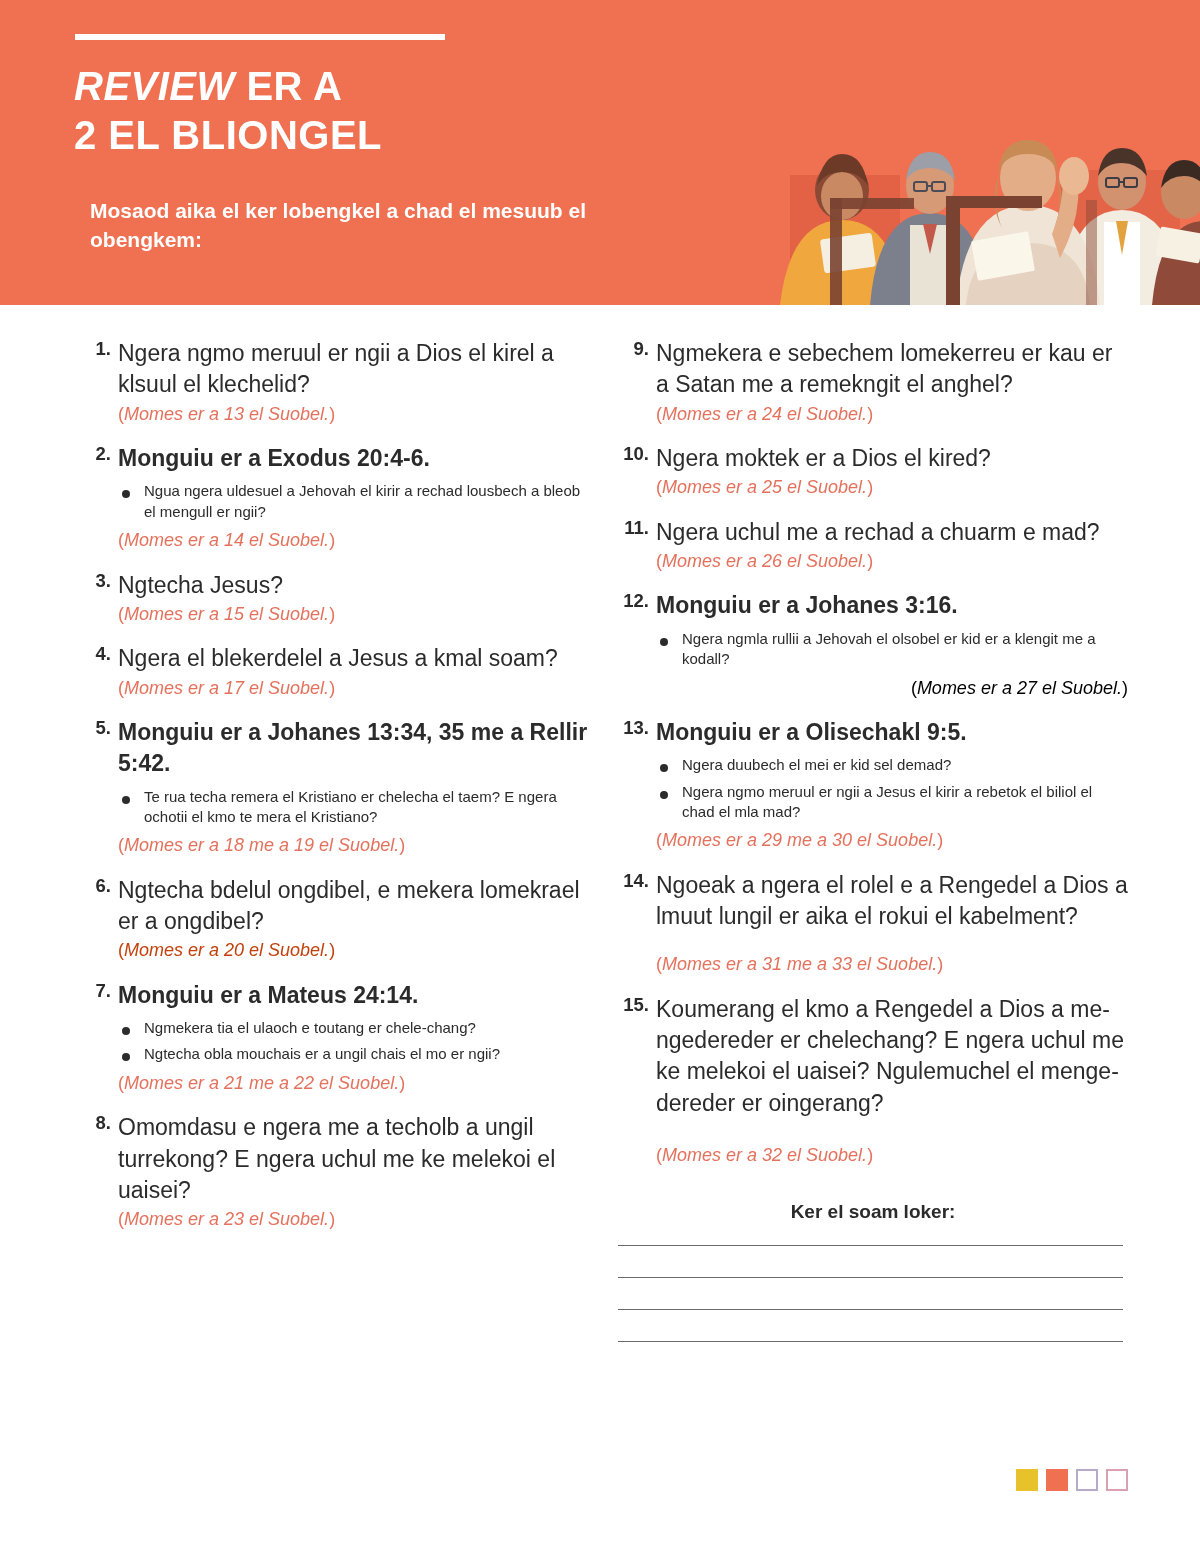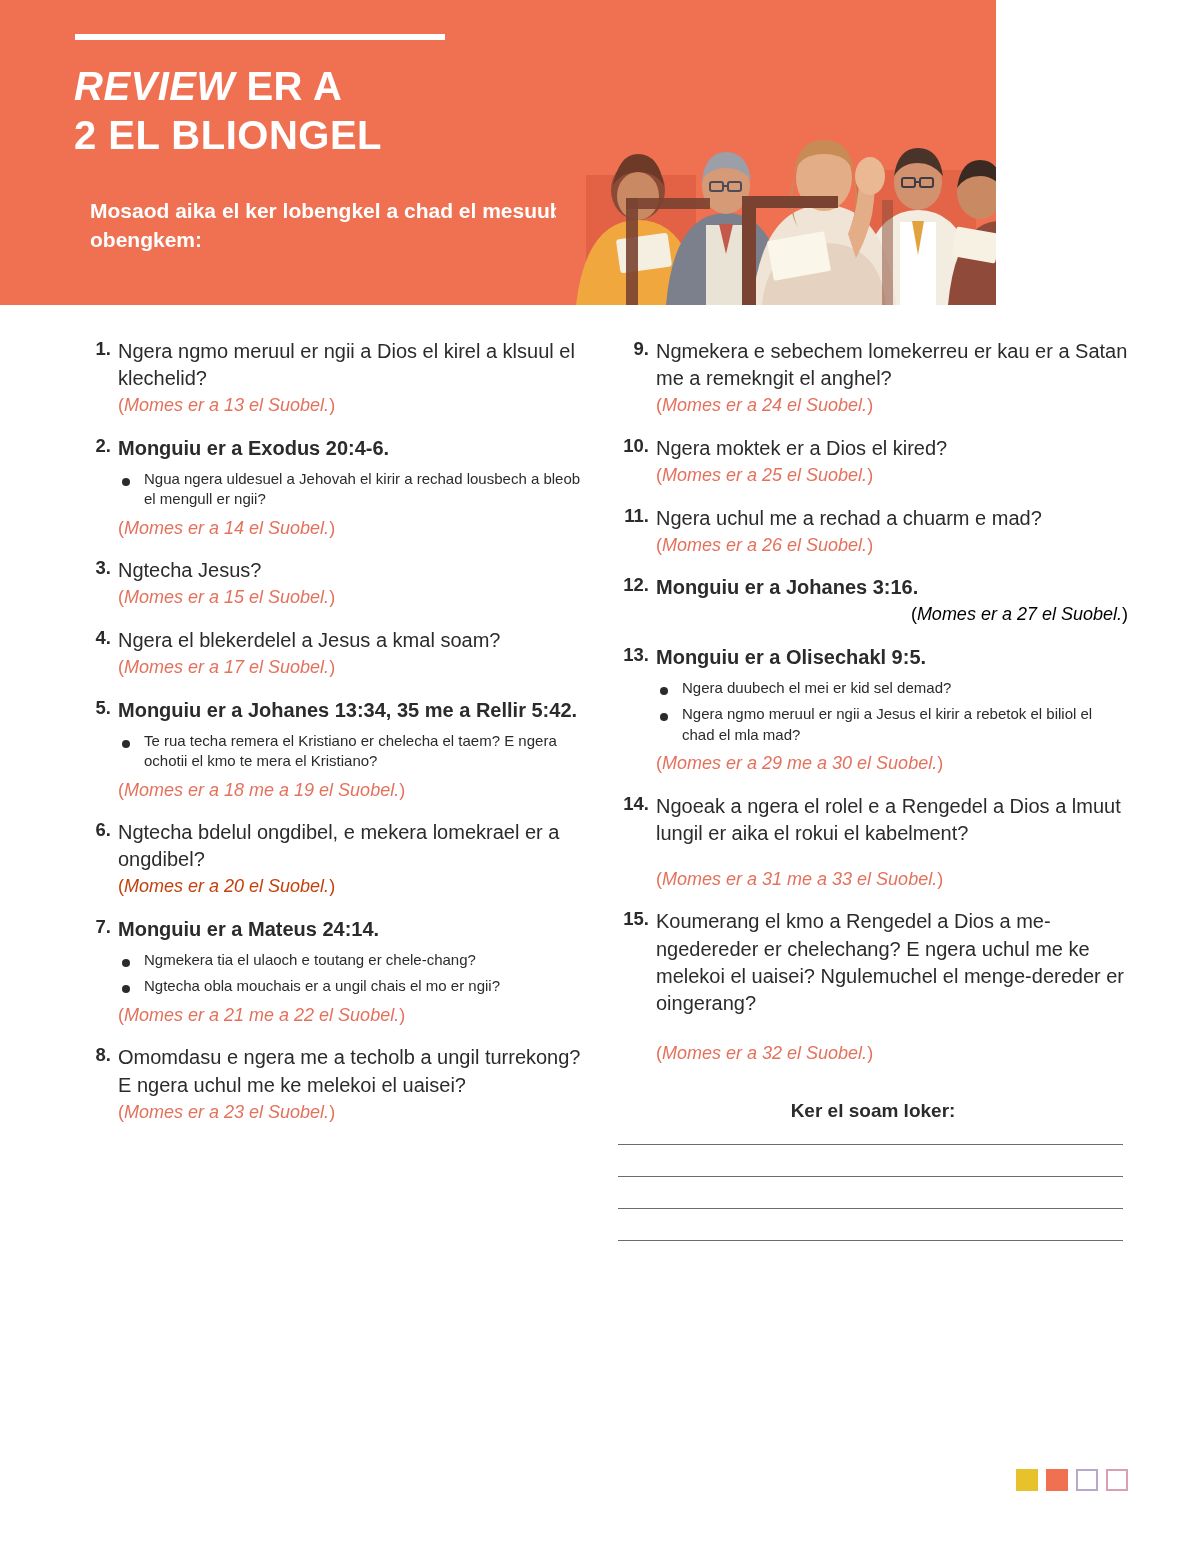--- a/index.html
+++ b/index.html
@@ -10,21 +10,21 @@
     background: #ffffff;
     font-family: "Liberation Sans", sans-serif;
     color: #2b2b2b;
     position: relative;
     overflow: hidden;
   }
 
   
   .header {
     position: relative;
-    width: 996px;
+    width: 1200px;
     height: 305px;
     background: #ef7152;
     overflow: hidden;
   }
   .header-rule {
     position: absolute;
     left: 75px;
     top: 34px;
     width: 370px;
     height: 6px;
@@ -92,21 +92,21 @@
     position: absolute;
     left: 0;
     top: 0;
     width: 31px;
     text-align: right;
     font-size: 18.5px;
     font-weight: bold;
     color: #2b2b2b;
   }
   .qtext {
-    font-size: 20px;
+    font-size: 23px;
     line-height: 1.36;
     color: #2b2b2b;
   }
   .qtext.bold { font-weight: bold; }
   .ref {
     font-size: 18px;
     font-style: italic;
     color: #e4715c;
     line-height: 1.36;
     margin-top: 1px;
@@ -318,20 +318,23 @@
           <div class="ref" style="color: rgb(228, 113, 92);"><span class="paren">(</span><span>Momes er a 25 el Suobel.</span><span class="paren">)</span></div>
         </li>
         <li>
           <span class="num">11.</span>
           <div class="qtext">Ngera uchul me a rechad a chuarm e mad?</div>
           <div class="ref" style="color: rgb(228, 113, 92);"><span class="paren">(</span><span>Momes er a 26 el Suobel.</span><span class="paren">)</span></div>
         </li>
         <li>
           <span class="num">12.</span>
           <div class="qtext bold">Monguiu er a Johanes 3:16.</div>
+          <ul class="subs">
+            <li>Ngera ngmla rullii a Jehovah el olsobel er kid er a klengit me a kodall?</li>
+          </ul>
           <div class="ref" style="color: #000000; text-align: right;"><span class="paren">(</span><span>Momes er a 27 el Suobel.</span><span class="paren">)</span></div>
         </li>
         <li>
           <span class="num">13.</span>
           <div class="qtext bold">Monguiu er a Olisechakl 9:5.</div>
           <ul class="subs">
             <li>Ngera duubech el mei er kid sel demad?</li>
             <li>Ngera ngmo meruul er ngii a Jesus el kirir a rebetok el biliol el chad el mla mad?</li>
           </ul>
           <div class="ref" style="color: rgb(228, 113, 92);"><span class="paren">(</span><span>Momes er a 29 me a 30 el Suobel.</span><span class="paren">)</span></div>

